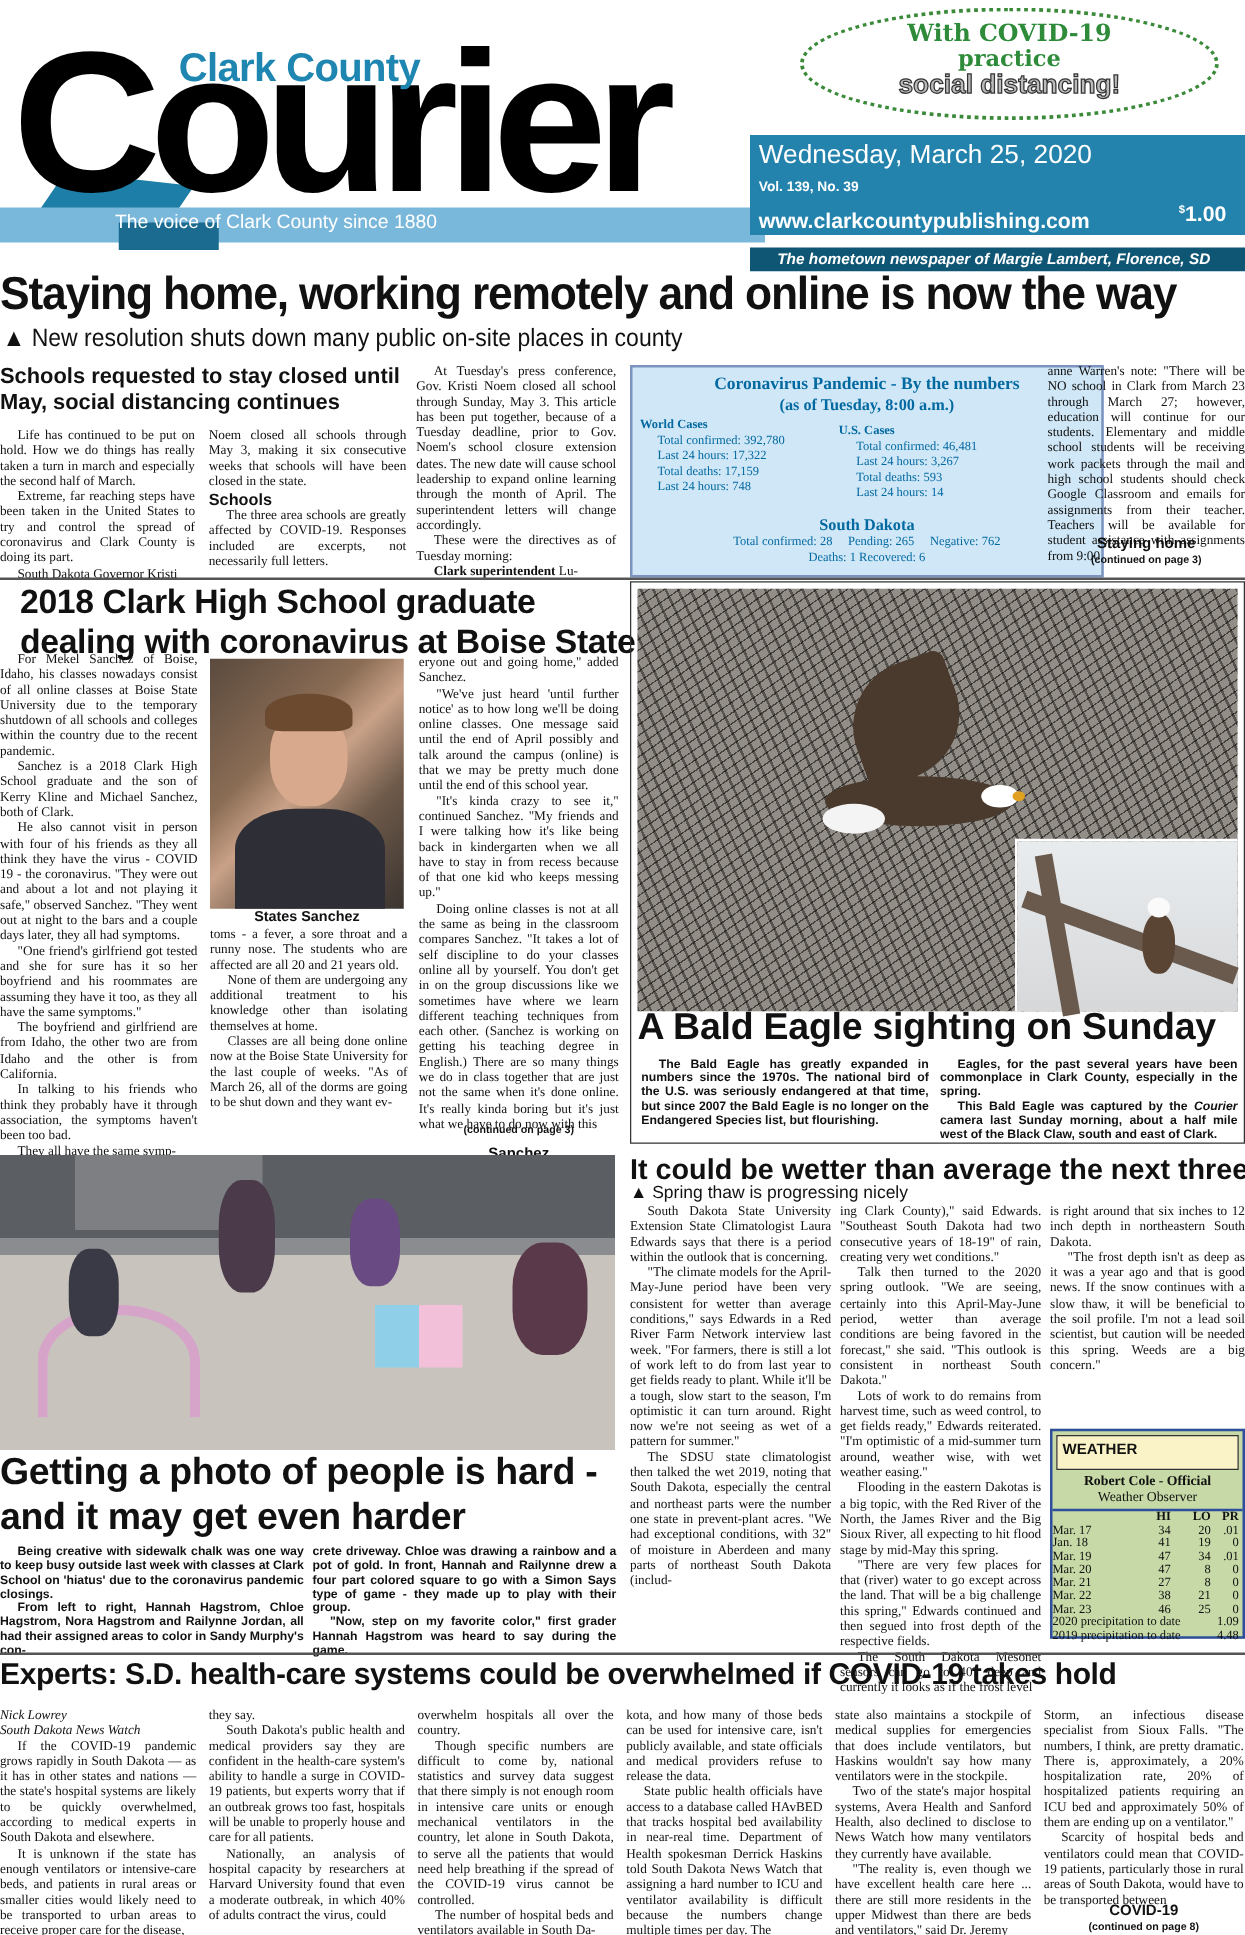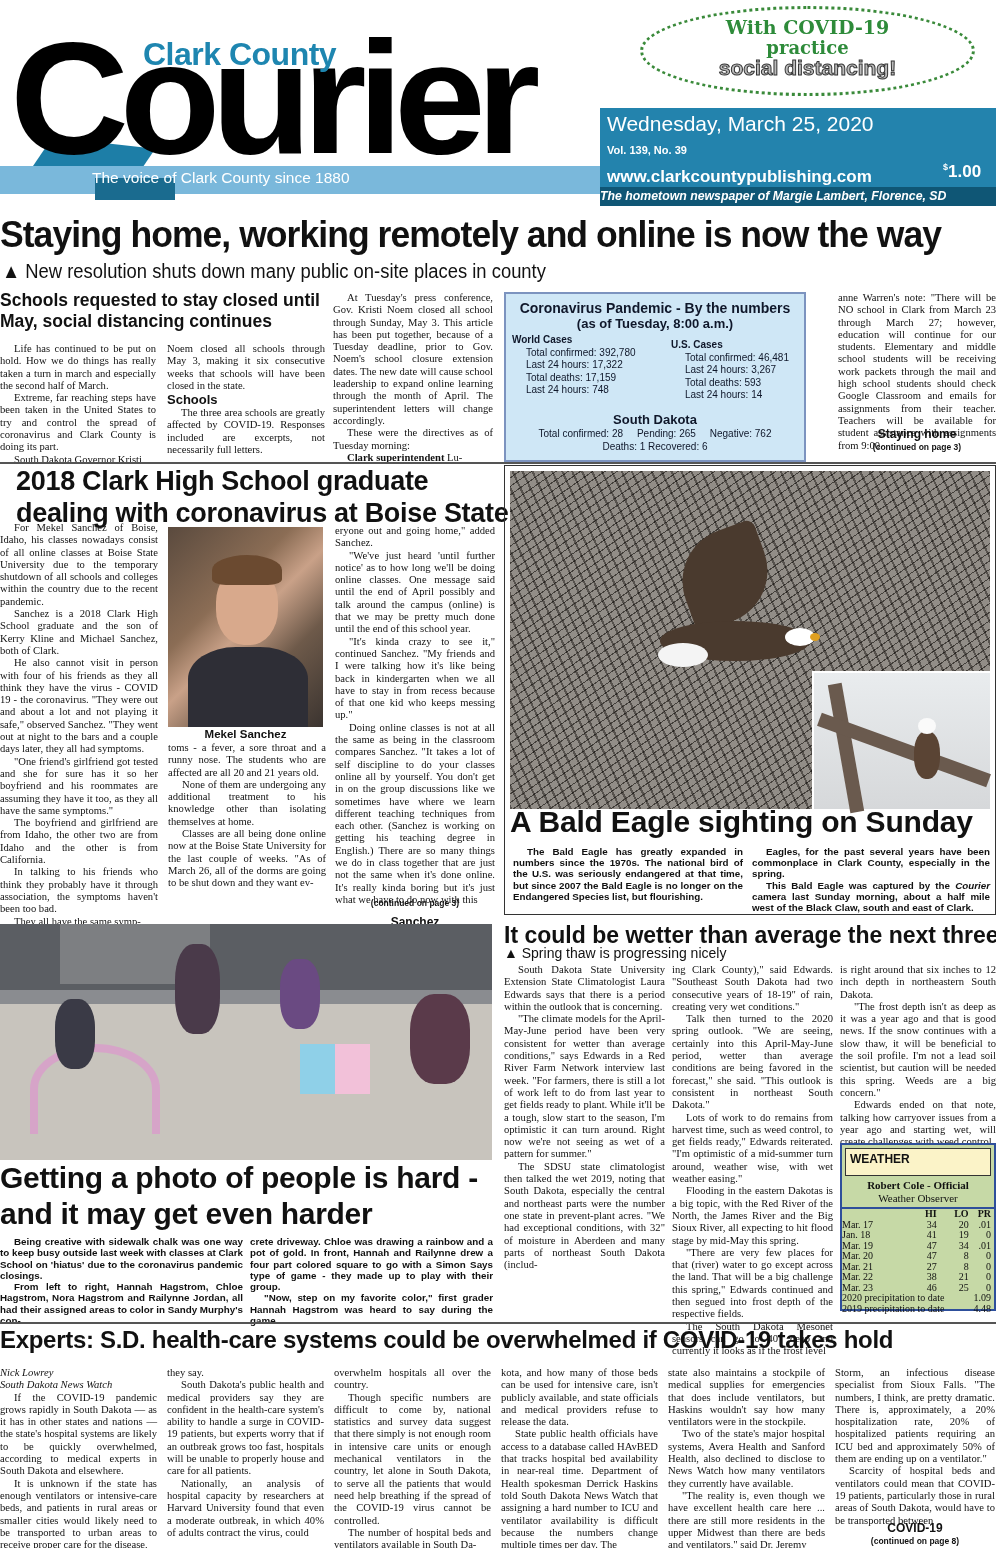--- a/index.html
+++ b/index.html
@@ -16,31 +16,31 @@
 .tag-bar{left:0;top:166px;width:612px;height:28px;background:#7ab8db}
 .tag-text{left:92px;top:169px;font-family:"Liberation Sans",sans-serif;font-size:15.5px;color:#fff}
 .shape1{left:36px;top:143px;width:110px;height:38px;background:#1d7ea7;transform:skewX(-30deg) rotate(6deg)}
 .shape2{left:95px;top:178px;width:80px;height:22px;background:#1a6b8f}
 .date-bar{left:600px;top:108px;width:396px;height:80px;background:#2383ad}
 .date-main{left:607px;top:112px;font-family:"Liberation Sans",sans-serif;font-size:21px;color:#fff}
 .vol{left:607px;top:144px;font-family:"Liberation Sans",sans-serif;font-size:11px;font-weight:bold;color:#fff}
 .url{left:607px;top:167px;font-family:"Liberation Sans",sans-serif;font-size:17px;font-weight:bold;color:#fff}
 .price{left:943px;top:162px;font-family:"Liberation Sans",sans-serif;font-size:17px;font-weight:bold;color:#fff}
 .price sup{font-size:9px}
-.hometown{left:600px;top:187px;width:396px;height:19px;background:#0f5675;color:#fff;font-family:"Liberation Sans",sans-serif;font-style:italic;font-weight:bold;font-size:12.3px;text-align:left;padding-right:6px;line-height:19px}
+.hometown{left:600px;top:198px;width:396px;height:19px;background:#0f5675;color:#fff;font-family:"Liberation Sans",sans-serif;font-style:italic;font-weight:bold;font-size:12.3px;text-align:center;padding-right:6px;line-height:19px}
 .covid-oval{left:640px;top:6px;width:335px;height:90px;border:3px dotted #3a8a3a;border-radius:50%;text-align:center}
 .covid-l1{font-family:"DejaVu Serif",serif;font-weight:bold;font-size:19px;color:#2e8b3a;margin-top:8px;line-height:21px}
 .covid-l2{font-family:"DejaVu Serif",serif;font-weight:bold;font-size:18px;color:#2e8b3a;line-height:19px}
 .covid-l3{font-family:"Liberation Sans",sans-serif;font-weight:bold;font-size:21px;color:#bbb;-webkit-text-stroke:1px #333;line-height:22px}
 
 .h-main{left:0;top:214px;font-family:"Liberation Sans",sans-serif;font-weight:bold;font-size:37px;letter-spacing:-1px;transform:scaleX(0.96);transform-origin:left;white-space:nowrap}
 .sub-main{left:2px;top:260px;font-family:"Liberation Sans",sans-serif;font-size:20px;white-space:nowrap;transform:scaleX(0.92);transform-origin:left}
 .h2{font-family:"Liberation Sans",sans-serif;font-weight:bold;font-size:17.5px;line-height:21px}
 .h-big{font-family:"Liberation Sans",sans-serif;font-weight:bold;font-size:27px;line-height:32px;letter-spacing:-0.3px}
-.num-box{left:504px;top:292px;width:302px;height:170px;background:#cfe7f6;border:2px solid #7c93bf;font-family:Liberation Sans, sans-serif;color:#0f172a}
+.num-box{left:504px;top:292px;width:379px;height:170px;background:#cfe7f6;border:2px solid #7c93bf;font-family:Liberation Serif, serif;color:#0369a1}
 .rule{background:#555;height:1.5px}
 .photo{background:#777}
 .weather{left:840px;top:1143px;width:156px;height:168px;background:#c6d9a6;border:2px solid #2e4f9b;font-family:"Liberation Serif",serif;font-size:11px}
 .cont-title{font-family:"Liberation Sans",sans-serif;font-weight:bold;text-align:center;font-size:12px;line-height:13px}
 .cont-note{font-family:"Liberation Sans",sans-serif;font-weight:bold;text-align:center;font-size:8.5px;line-height:10px}
 </style>
 </head>
 <body>
 
 <div class="abs shape1"></div>
@@ -123,21 +123,21 @@
   <p>"One friend's girlfriend got tested and she for sure has it so her boyfriend and his roommates are assuming they have it too, as they all have the same symptoms."</p>
   <p>The boyfriend and girlfriend are from Idaho, the other two are from Idaho and the other is from California.</p>
   <p>In talking to his friends who think they probably have it through association, the symptoms haven't been too bad.</p>
   <p>They all have the same symp-</p>
 </div>
 <div class="abs photo" style="left:168px;top:527px;width:155px;height:200px;background:linear-gradient(135deg,#5a4a3e 0%,#8b6d55 35%,#c9a188 50%,#6e5a4a 70%,#3b3430 100%)">
   <div style="position:absolute;left:48px;top:40px;width:62px;height:78px;border-radius:45%;background:#d8a98c"></div>
   <div style="position:absolute;left:44px;top:28px;width:70px;height:30px;border-radius:50% 50% 20% 20%;background:#6b4a30"></div>
   <div style="position:absolute;left:20px;top:120px;width:120px;height:80px;border-radius:40% 40% 0 0;background:#2e2e36"></div>
 </div>
-<div class="abs sans" style="left:168px;top:728px;width:155px;text-align:center;font-weight:bold;font-size:11.5px">Mekel Sanchez</div>
+<div class="abs sans" style="left:168px;top:728px;width:155px;text-align:center;font-weight:bold;font-size:11.5px">States Sanchez</div>
 <div class="abs body-text" style="left:168px;top:742px;width:158px">
   <p style="text-indent:0">toms - a fever, a sore throat and a runny nose. The students who are affected are all 20 and 21 years old.</p>
   <p>None of them are undergoing any additional treatment to his knowledge other than isolating themselves at home.</p>
   <p>Classes are all being done online now at the Boise State University for the last couple of weeks. "As of March 26, all of the dorms are going to be shut down and they want ev-</p>
 </div>
 <div class="abs body-text" style="left:335px;top:525px;width:160px">
   <p style="text-indent:0">eryone out and going home," added Sanchez.</p>
   <p>"We've just heard 'until further notice' as to how long we'll be doing online classes. One message said until the end of April possibly and talk around the campus (online) is that we may be pretty much done until the end of this school year.</p>
   <p>"It's kinda crazy to see it," continued Sanchez. "My friends and I were talking how it's like being back in kindergarten when we all have to stay in from recess because of that one kid who keeps messing up."</p>
   <p>Doing online classes is not at all the same as being in the classroom compares Sanchez. "It takes a lot of self discipline to do your classes online all by yourself. You don't get in on the group discussions like we sometimes have where we learn different teaching techniques from each other. (Sanchez is working on getting his teaching degree in English.) There are so many things we do in class together that are just not the same when it's done online. It's really kinda boring but it's just what we have to do now with this</p>
@@ -198,21 +198,20 @@
   <p style="text-indent:0">ing Clark County)," said Edwards. "Southeast South Dakota had two consecutive years of 18-19" of rain, creating very wet conditions."</p>
   <p>Talk then turned to the 2020 spring outlook. "We are seeing, certainly into this April-May-June period, wetter than average conditions are being favored in the forecast," she said. "This outlook is consistent in northeast South Dakota."</p>
   <p>Lots of work to do remains from harvest time, such as weed control, to get fields ready," Edwards reiterated. "I'm optimistic of a mid-summer turn around, weather wise, with wet weather easing."</p>
   <p>Flooding in the eastern Dakotas is a big topic, with the Red River of the North, the James River and the Big Sioux River, all expecting to hit flood stage by mid-May this spring.</p>
   <p>"There are very few places for that (river) water to go except across the land. That will be a big challenge this spring," Edwards continued and then segued into frost depth of the respective fields.</p>
   <p>The South Dakota Mesonet sensors can go to 40" deep and currently it looks as if the frost level</p>
 </div>
 <div class="abs body-text" style="left:840px;top:964px;width:156px">
   <p style="text-indent:0">is right around that six inches to 12 inch depth in northeastern South Dakota.</p>
   <p>"The frost depth isn't as deep as it was a year ago and that is good news. If the snow continues with a slow thaw, it will be beneficial to the soil profile. I'm not a lead soil scientist, but caution will be needed this spring. Weeds are a big concern."</p>
-  <p>Edwards ended on that note, talking how carryover issues from a year ago and starting wet, will create challenges with weed control.</p>
 </div>
 
 <div class="abs weather">
   <div style="margin:3px;height:28px;background:#fbf3c8;border:1.5px solid #333;font-family:'Liberation Sans',sans-serif;font-weight:bold;font-size:12px;padding:3px 4px">WEATHER</div>
   <div style="text-align:center;font-weight:bold;line-height:13px">Robert Cole - Official</div>
   <div style="text-align:center;line-height:13px;padding-bottom:2px;border-bottom:2px solid #2e4f9b">Weather Observer</div>
   <table style="width:100%;border-collapse:collapse;font-size:10px;line-height:10.5px">
     <tbody>
         <tr>
           <td></td>

